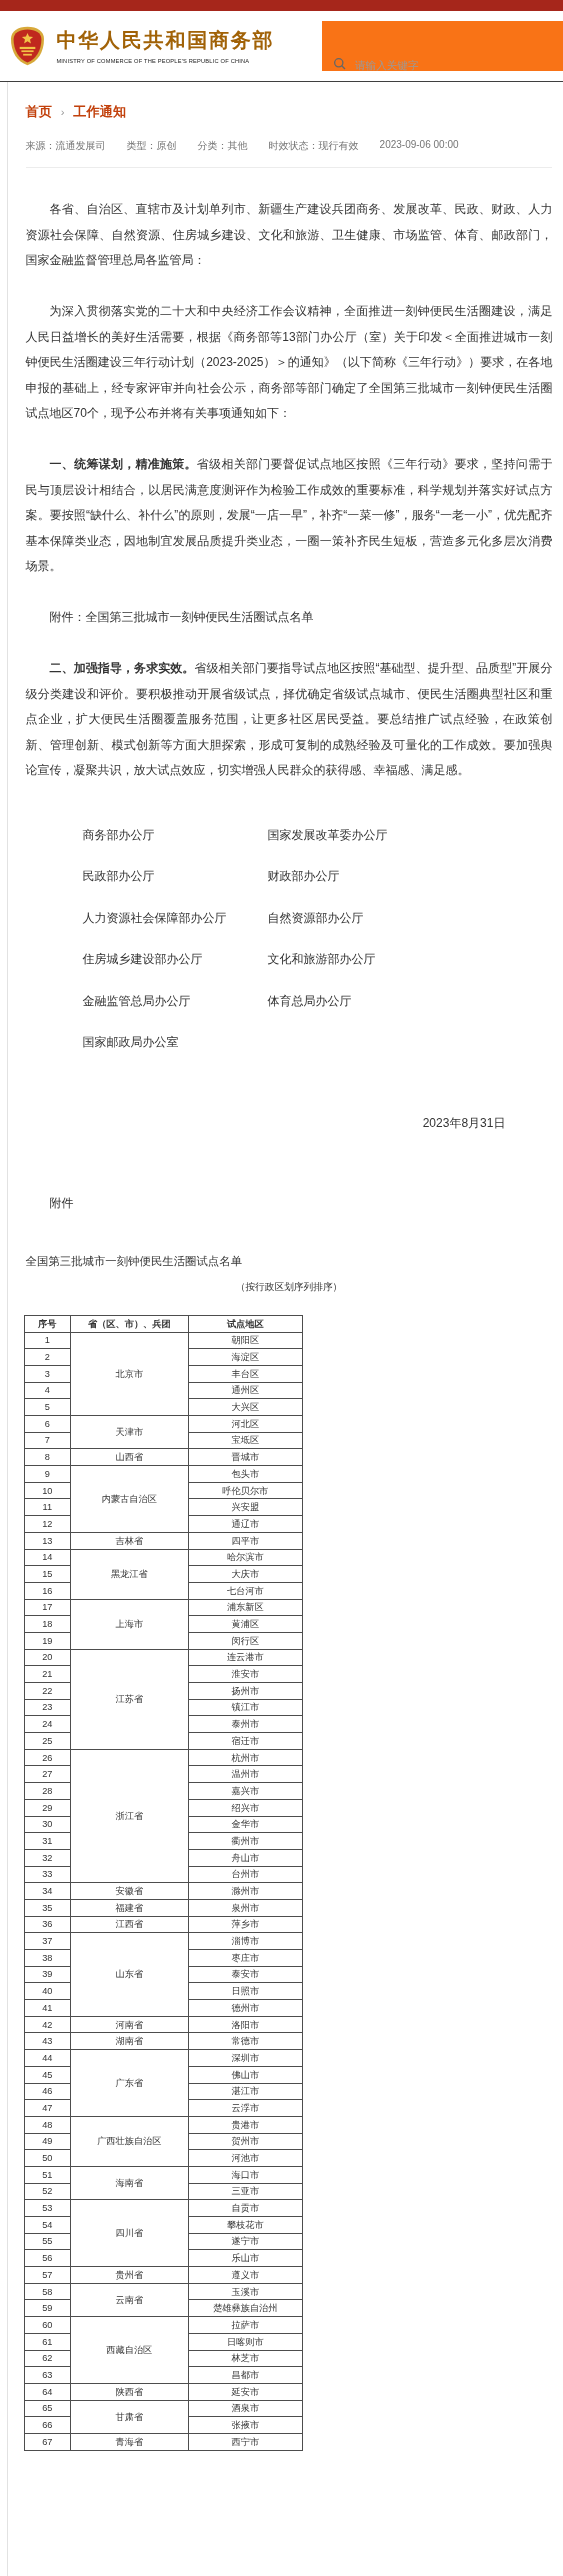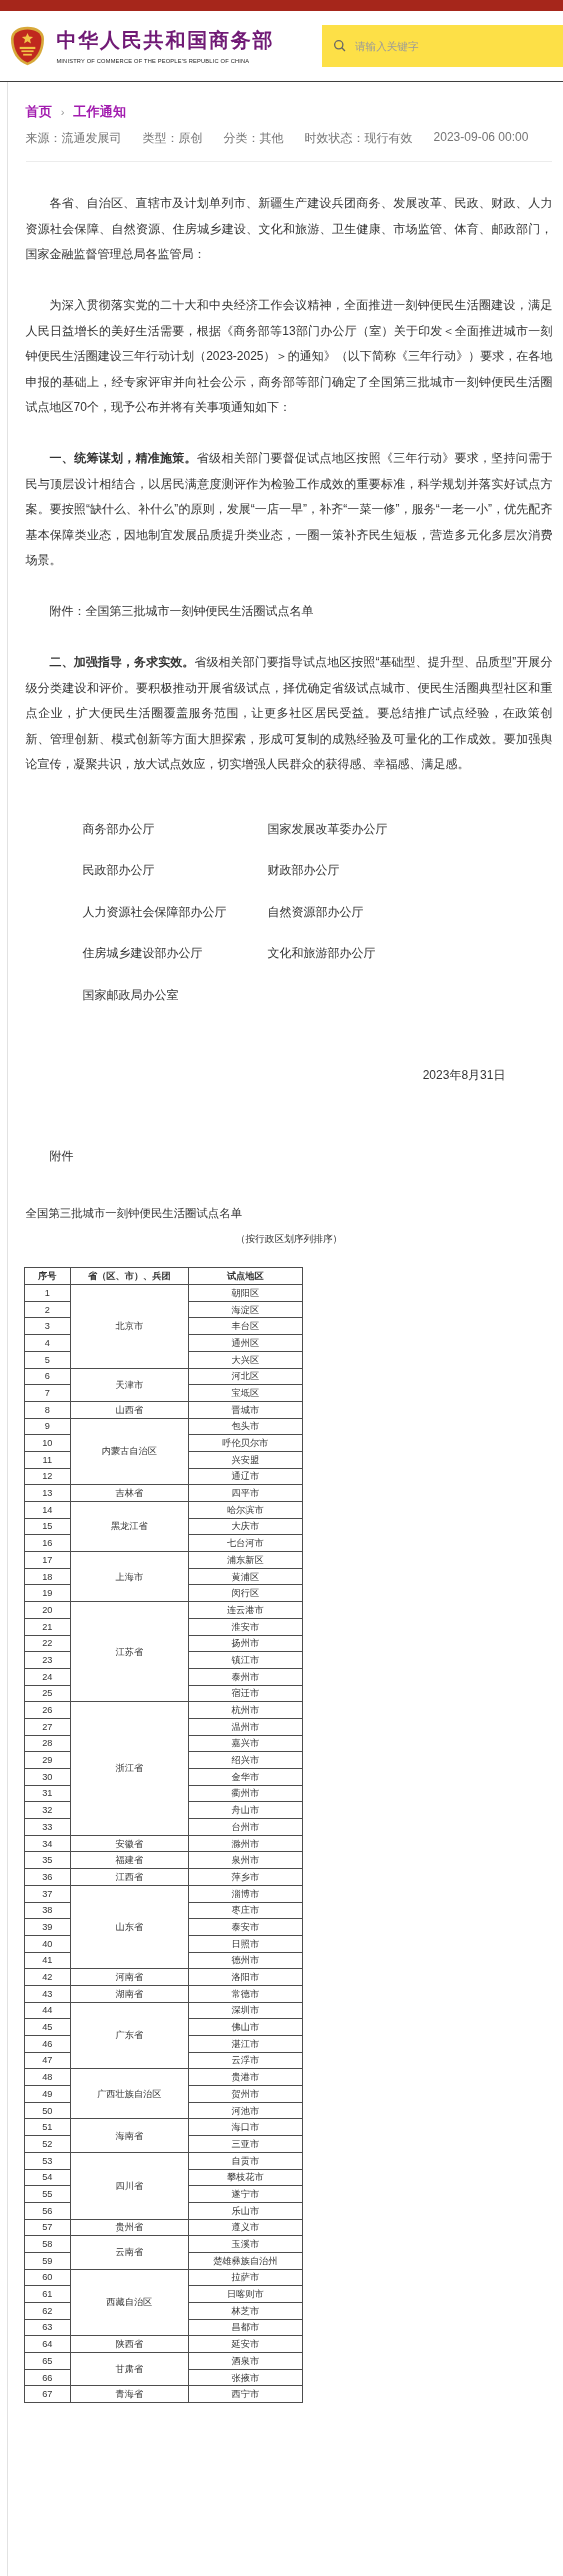--- a/index.html
+++ b/index.html
@@ -4,36 +4,36 @@
 <style>
   * { box-sizing: border-box; margin: 0; padding: 0; }
   html,body { width: 563px; background: #fff; }
   body { font-family: "Liberation Sans", "DejaVu Sans", sans-serif; color: #333; }
   .page { min-height: 2576px; display: flex; flex-direction: column; }
 
   .topbar { height: 10.6px; background: #a6261b; }
 
   .site-header { display: flex; align-items: center; height: 70px; padding-left: 8.8px; }
   .emblem { width: 37px; height: 40px; flex: 0 0 auto; margin-right: 10.6px; }
-  .brand-cn { font-size: 20px; font-weight: bold; color: #701a75; letter-spacing: 1.8px; white-space: nowrap; }
+  .brand-cn { font-size: 20px; font-weight: bold; color: #a16207; letter-spacing: 1.8px; white-space: nowrap; }
   .brand-en { font-size: 5.7px; color: #222; margin-top: 4.4px; letter-spacing: 0.2px; white-space: nowrap; }
-  .search-box { flex: 1 1 auto; margin-left: 48px; height: 42px; background: #fde047; display: flex; align-items: center; padding: 0 10.6px; min-width: 0; }
+  .search-box { flex: 1 1 auto; margin-left: 48px; height: 50px; background: #f97316; display: flex; align-items: flex-end; padding: 0 10.6px; min-width: 0; }
   .search-box svg { flex: 0 0 auto; margin-right: 8.8px; }
   .search-box input { border: 0; background: transparent; outline: none; font-size: 10.6px; color: #333; width: 100%; font-family: inherit; }
   .search-box input::placeholder { color: #9a9a9a; }
   .header-rule { height: 1.8px; background: #3f3f3f; }
 
   .container { margin-left: 7px; border-left: 0.9px solid #e2e2e2; padding: 0 10.6px 3.5px 17.6px; flex: 1 1 auto; }
 
   .breadcrumb { padding-top: 21px; font-size: 13.2px; font-weight: bold; color: #333; }
   .breadcrumb .sep { color: #999; font-weight: normal; margin: 0 8.8px; font-size: 11.4px; }
-  .breadcrumb a { color: #a21caf; text-decoration: none; cursor: pointer; }
-
-  .meta-row { margin-top: 9px; padding-bottom: 14px; border-bottom: 0.9px solid #ececec;
-              font-size: 12px; color: #757575; display: flex; flex-wrap: wrap; }
+  .breadcrumb a { color: #c2410c; text-decoration: none; cursor: pointer; }
+
+  .meta-row { margin-top: 18px; padding-bottom: 14px; border-bottom: 0.9px solid #ececec;
+              font-size: 10px; color: #757575; display: flex; flex-wrap: wrap; }
   .meta-item { margin-right: 21px; }
   .meta-date { margin-right: 0; }
 
   .article-title { font-size: 22px; font-weight: bold; color: #262626; line-height: 34px;
                    padding: 19.4px 0 21px; border-bottom: 0.9px solid #ececec; }
 
   .article-body { padding-top: 3.5px; }
   p.para { font-size: 12px; line-height: 25.5px; margin-top: 25.5px; text-indent: 2em; color: #333; text-align: justify; }
   p.para b { font-weight: bold; }
 
@@ -117,20 +117,24 @@
         </div>
         <div class="sig-row">
           <span class="sig-left">人力资源社会保障部办公厅</span>
           <span>自然资源部办公厅</span>
         </div>
         <div class="sig-row">
           <span class="sig-left">住房城乡建设部办公厅</span>
           <span>文化和旅游部办公厅</span>
         </div>
         <div class="sig-row">
+          <span class="sig-left">金融监管总局办公厅</span>
+          <span>体育总局办公厅</span>
+        </div>
+        <div class="sig-row">
           <span class="sig-left">国家邮政局办公室</span>
           <span></span>
         </div>
       </div>
 
     <div class="date-line">2023年8月31日</div>
 
     <div class="attach-label">附件</div>
     <div class="attach-title">全国第三批城市一刻钟便民生活圈试点名单</div>
     <div class="attach-sub">（按行政区划序列排序）</div>

